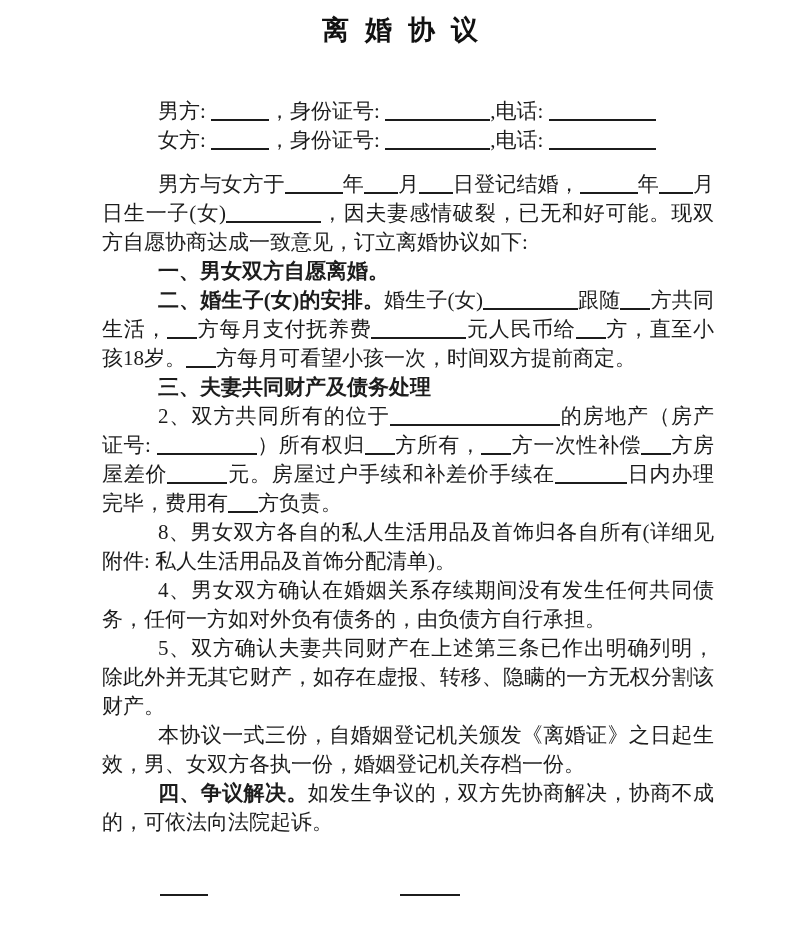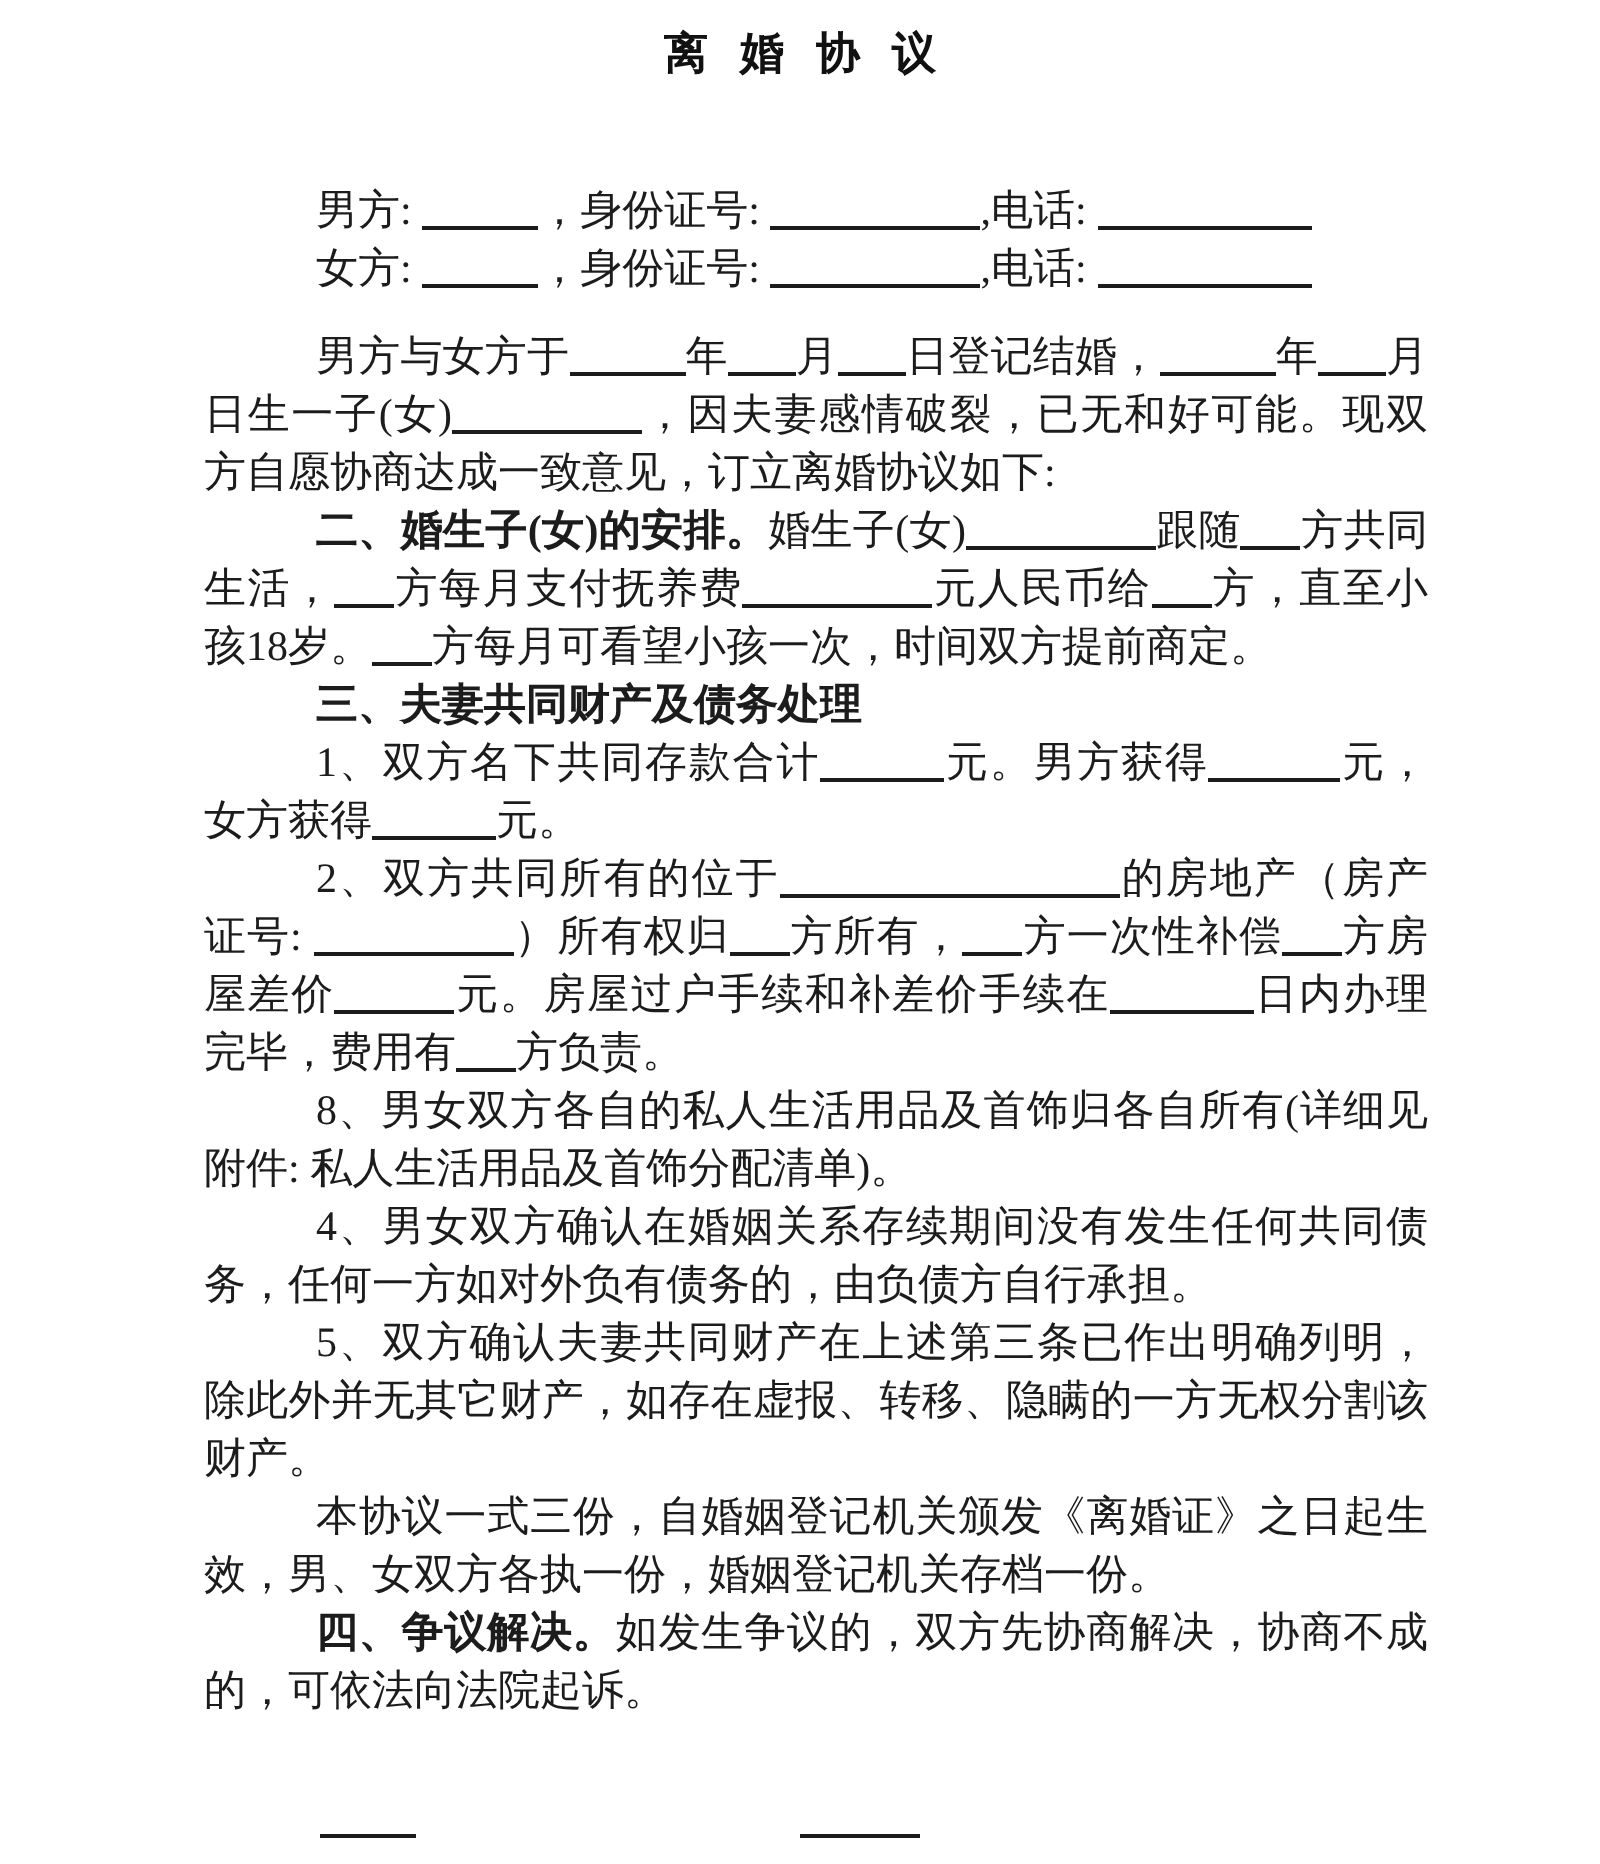--- a/index.html
+++ b/index.html
@@ -12,21 +12,21 @@
     font-family: "Liberation Serif", "DejaVu Serif", serif;
     font-size: 21px;
     overflow: hidden;
     margin: 0 auto;
   }
   .doc-title {
     margin: 0;
     padding-top: 12px;
     padding-left: 16px; 
     text-align: center;
-    font-size: 22px;
+    font-size: 27px;
     font-weight: 700;
     letter-spacing: 16px;
     color: #111111;
   }
   .content {
     margin-left: 102px;
     width: 612px;
     text-align: justify;
   }
   .content p {
@@ -55,23 +55,23 @@
 </style>
 </head>
 <body>
 
 <div class="page">
   <h1 class="doc-title">离婚协议</h1>
   <div class="content" id="content">
       <p style="margin-top: 49px;"><span>男方: </span><span class="blank" style="width: 58px;"></span><span>，身份证号: </span><span class="blank" style="width: 105px;"></span><span>,电话: </span><span class="blank" style="width: 107px;"></span></p>
       <p><span>女方: </span><span class="blank" style="width: 58px;"></span><span>，身份证号: </span><span class="blank" style="width: 105px;"></span><span>,电话: </span><span class="blank" style="width: 107px;"></span></p>
       <p style="margin-top: 15px;"><span>男方与女方于</span><span class="blank" style="width: 58px;"></span><span>年</span><span class="blank" style="width: 34px;"></span><span>月</span><span class="blank" style="width: 34px;"></span><span>日登记结婚，</span><span class="blank" style="width: 58px;"></span><span>年</span><span class="blank" style="width: 34px;"></span><span>月日生一子(女)</span><span class="blank" style="width: 95px;"></span><span>，因夫妻感情破裂，已无和好可能。现双方自愿协商达成一致意见，订立离婚协议如下:</span></p>
+      <p><span class="bold">一、男女双方自愿离婚。</span></p>
       <p><span class="bold">二、婚生子(女)的安排。</span><span>婚生子(女)</span><span class="blank" style="width: 95px;"></span><span>跟随</span><span class="blank" style="width: 30px;"></span><span>方共同生活，</span><span class="blank" style="width: 30px;"></span><span>方每月支付抚养费</span><span class="blank" style="width: 95px;"></span><span>元人民币给</span><span class="blank" style="width: 30px;"></span><span>方，直至小孩18岁。</span><span class="blank" style="width: 30px;"></span><span>方每月可看望小孩一次，时间双方提前商定。</span></p>
       <p><span class="bold">三、夫妻共同财产及债务处理</span></p>
-      <p><span>1、双方名下共同存款合计</span><span class="blank" style="width: 62px;"></span><span>元。男方获得</span><span class="blank" style="width: 66px;"></span><span>元，女方获得</span><span class="blank" style="width: 62px;"></span><span>元。</span></p>
       <p><span>2、双方共同所有的位于</span><span class="blank" style="width: 170px;"></span><span>的房地产（房产证号: </span><span class="blank" style="width: 100px;"></span><span>）所有权归</span><span class="blank" style="width: 30px;"></span><span>方所有，</span><span class="blank" style="width: 30px;"></span><span>方一次性补偿</span><span class="blank" style="width: 30px;"></span><span>方房屋差价</span><span class="blank" style="width: 60px;"></span><span>元。房屋过户手续和补差价手续在</span><span class="blank" style="width: 72px;"></span><span>日内办理完毕，费用有</span><span class="blank" style="width: 30px;"></span><span>方负责。</span></p>
       <p><span>8、男女双方各自的私人生活用品及首饰归各自所有(详细见附件: 私人生活用品及首饰分配清单)。</span></p>
       <p><span>4、男女双方确认在婚姻关系存续期间没有发生任何共同债务，任何一方如对外负有债务的，由负债方自行承担。</span></p>
       <p><span>5、双方确认夫妻共同财产在上述第三条已作出明确列明，除此外并无其它财产，如存在虚报、转移、隐瞒的一方无权分割该财产。</span></p>
       <p><span>本协议一式三份，自婚姻登记机关颁发《离婚证》之日起生效，男、女双方各执一份，婚姻登记机关存档一份。</span></p>
       <p><span class="bold">四、争议解决。</span><span>如发生争议的，双方先协商解决，协商不成的，可依法向法院起诉。</span></p>
     </div>
   <div class="signature" id="signature">
       <div class="sig-row">
         <div class="sig-cell"><span class="blank" style="width: 48px;"></span></div>

